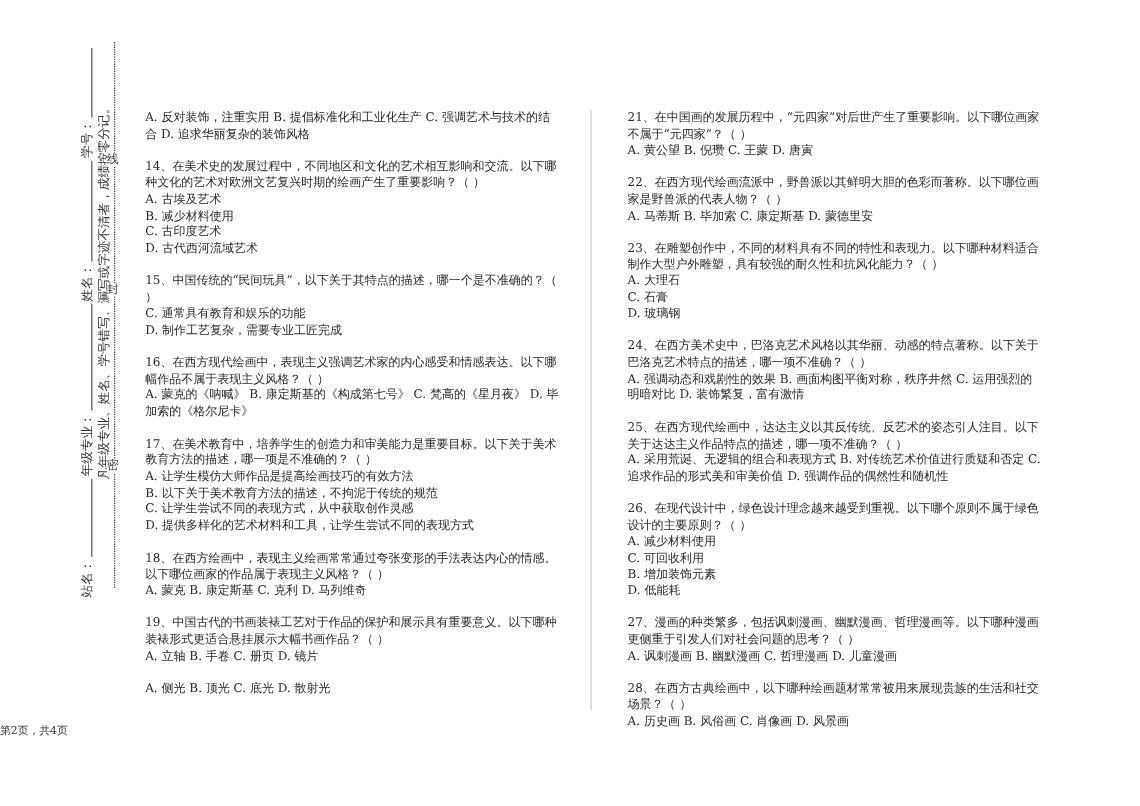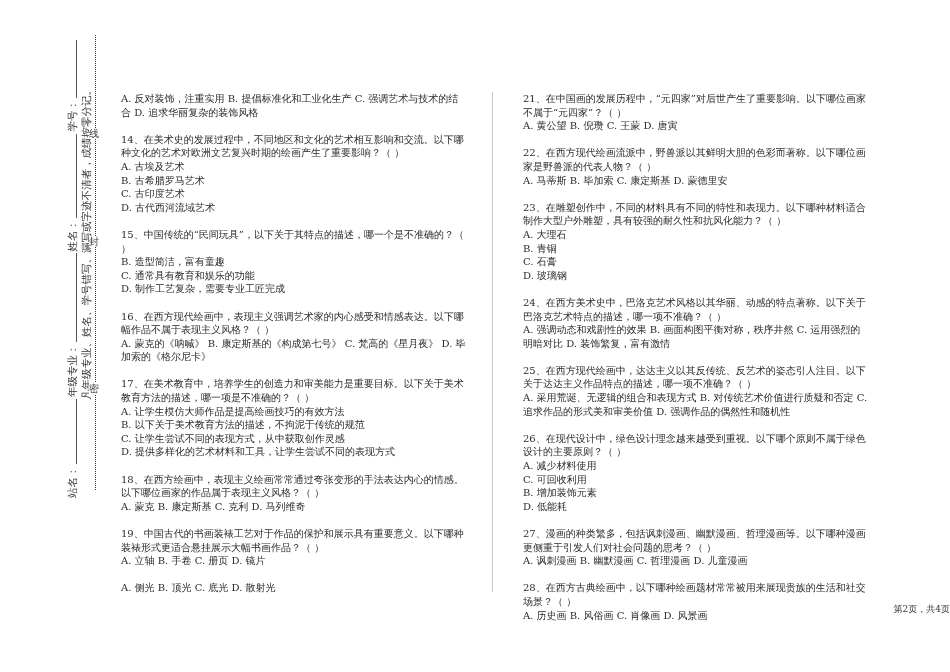--- a/index.html
+++ b/index.html
@@ -28,21 +28,21 @@
       position: absolute; top: 92px; font-size: 10px; line-height: 13.6px; color: #2a2a2a;
     }
     .col.left { left: 121px; width: 345px; }
     .col.right { left: 523px; width: 345px; }
     .q { margin-bottom: 13.6px; }
     .q .stem, .q .opt, .q .opts-inline { display: block; }
     .divider {
       position: absolute; left: 492px; top: 92px; width: 1px; height: 500px; background: #c8c8c8;
     }
     .footer {
-      position: absolute; left: 0; width: 950px; top: 603px; text-align: right;
+      position: absolute; left: 0; width: 950px; top: 603px; text-align: left;
       font-size: 9px; color: #333;
     }
   </style>
 </head>
 <body>
 
 <div class="binding">
   <div class="rot field-row">
     <span class="lbl">站名：</span>
     <span class="line" style="width:70px"></span>
@@ -60,27 +60,26 @@
   <span class="dot-label" style="top:128px">线</span>
 </div>
 
 <div class="col left">
   <div class="q">
     <span class="opts-inline">A. 反对装饰，注重实用 B. 提倡标准化和工业化生产 C. 强调艺术与技术的结合 D. 追求华丽复杂的装饰风格</span>
   </div>
   <div class="q">
     <span class="stem">14、在美术史的发展过程中，不同地区和文化的艺术相互影响和交流。以下哪种文化的艺术对欧洲文艺复兴时期的绘画产生了重要影响？（ ）</span>
     <span class="opt">A. 古埃及艺术</span>
-    <span class="opt">B. 古希腊罗马艺术</span>
+    <span class="opt">B. 减少材料使用</span>
     <span class="opt">C. 古印度艺术</span>
     <span class="opt">D. 古代西河流域艺术</span>
   </div>
   <div class="q">
     <span class="stem">15、中国传统的“民间玩具”，以下关于其特点的描述，哪一个是不准确的？（ ）</span>
-    <span class="opt">B. 造型简洁，富有童趣</span>
     <span class="opt">C. 通常具有教育和娱乐的功能</span>
     <span class="opt">D. 制作工艺复杂，需要专业工匠完成</span>
   </div>
   <div class="q">
     <span class="stem">16、在西方现代绘画中，表现主义强调艺术家的内心感受和情感表达。以下哪幅作品不属于表现主义风格？（ ）</span>
     <span class="opts-inline">A. 蒙克的《呐喊》 B. 康定斯基的《构成第七号》 C. 梵高的《星月夜》 D. 毕加索的《格尔尼卡》</span>
   </div>
   <div class="q">
     <span class="stem">17、在美术教育中，培养学生的创造力和审美能力是重要目标。以下关于美术教育方法的描述，哪一项是不准确的？（ ）</span>
     <span class="opt">A. 让学生模仿大师作品是提高绘画技巧的有效方法</span>
@@ -108,21 +107,20 @@
     <span class="stem">21、在中国画的发展历程中，“元四家”对后世产生了重要影响。以下哪位画家不属于“元四家”？（ ）</span>
     <span class="opts-inline">A. 黄公望 B. 倪瓒 C. 王蒙 D. 唐寅</span>
   </div>
   <div class="q">
     <span class="stem">22、在西方现代绘画流派中，野兽派以其鲜明大胆的色彩而著称。以下哪位画家是野兽派的代表人物？（ ）</span>
     <span class="opts-inline">A. 马蒂斯 B. 毕加索 C. 康定斯基 D. 蒙德里安</span>
   </div>
   <div class="q">
     <span class="stem">23、在雕塑创作中，不同的材料具有不同的特性和表现力。以下哪种材料适合制作大型户外雕塑，具有较强的耐久性和抗风化能力？（ ）</span>
     <span class="opt">A. 大理石</span>
-    <span class="opt">B. 青铜</span>
     <span class="opt">C. 石膏</span>
     <span class="opt">D. 玻璃钢</span>
   </div>
   <div class="q">
     <span class="stem">24、在西方美术史中，巴洛克艺术风格以其华丽、动感的特点著称。以下关于巴洛克艺术特点的描述，哪一项不准确？（ ）</span>
     <span class="opts-inline">A. 强调动态和戏剧性的效果 B. 画面构图平衡对称，秩序井然 C. 运用强烈的明暗对比 D. 装饰繁复，富有激情</span>
   </div>
   <div class="q">
     <span class="stem">25、在西方现代绘画中，达达主义以其反传统、反艺术的姿态引人注目。以下关于达达主义作品特点的描述，哪一项不准确？（ ）</span>
     <span class="opts-inline">A. 采用荒诞、无逻辑的组合和表现方式 B. 对传统艺术价值进行质疑和否定 C. 追求作品的形式美和审美价值 D. 强调作品的偶然性和随机性</span>

